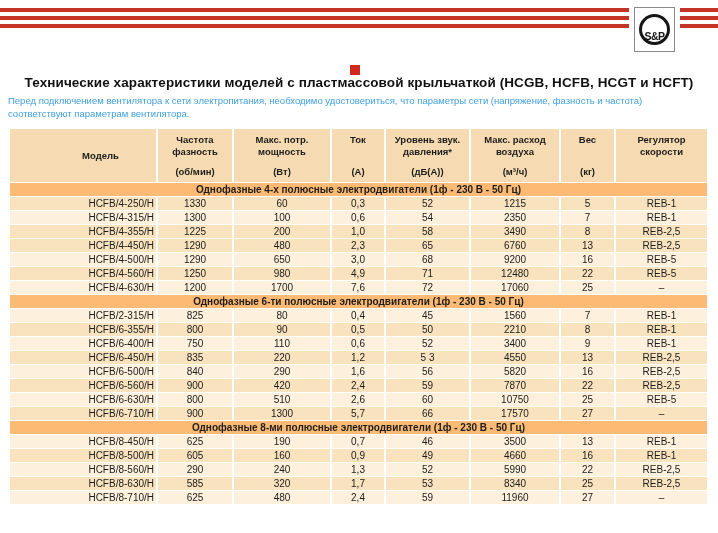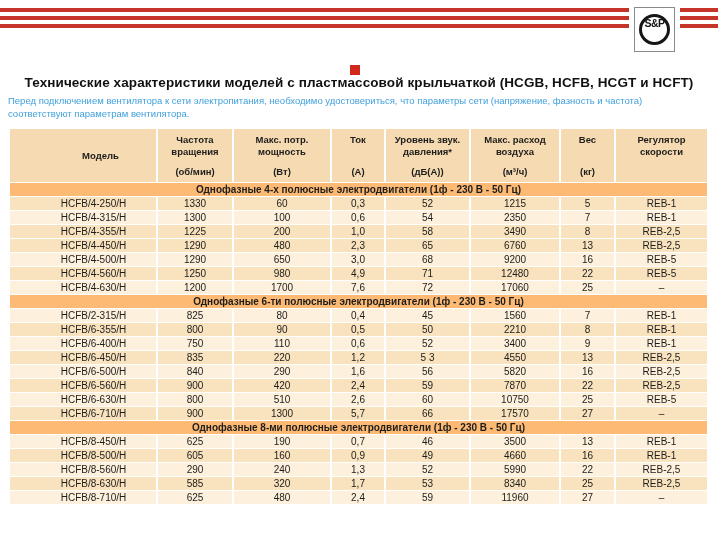--- a/index.html
+++ b/index.html
@@ -32,21 +32,21 @@
     border: 1px solid #8a8a8a;
     background: #fff;
     margin: 0 5px;
     display: flex; align-items: center; justify-content: center;
     flex: 0 0 auto;
   }
   .logo-circle {
     width: 31px; height: 31px;
     border: 3px solid #161616;
     border-radius: 50%;
-    display: flex; align-items: flex-start; justify-content: center;
+    display: flex; align-items: flex-end; justify-content: center;
     font-weight: 700; font-size: 10.5px; letter-spacing: -0.5px;
     color: #161616;
   }
 
   
   .title-row {
     display: flex; align-items: center;
     margin: 11px 8px 5px 8px;
     flex-direction: column;
   }
@@ -108,21 +108,21 @@
     white-space: nowrap;
   }
   tr.section-row td {
     background: #fdba74;
     font-weight: 700;
     font-size: 10px;
     height: 13px;
   }
   tr.data-row.shade-dark td  { background: var(--row-dark, #f9e2be); }
   tr.data-row.shade-light td { background: var(--row-light, #fdf0dc); }
-  td.model { text-align: center; padding-left: 23px; }
+  td.model { text-align: right; padding-left: 23px; }
 </style>
 </head>
 <body>
 
 <div class="page">
 
   <div class="topbar">
     <div class="stripes stripes-left">
         <i></i>
         <i></i>
@@ -160,21 +160,21 @@
     </colgroup>
     <thead>
       <tr>
         <th>
           <div class="hwrap vc">
             <div class="h-main">Модель</div>
           </div>
         </th>
         <th>
           <div class="hwrap">
-            <div class="h-main">Частота вращения</div>
+            <div class="h-main">Частота фазность</div>
             <div class="h-unit">(об/мин)</div>
           </div>
         </th>
         <th>
           <div class="hwrap">
             <div class="h-main">Макс. потр. мощность</div>
             <div class="h-unit">(Вт)</div>
           </div>
         </th>
         <th>

